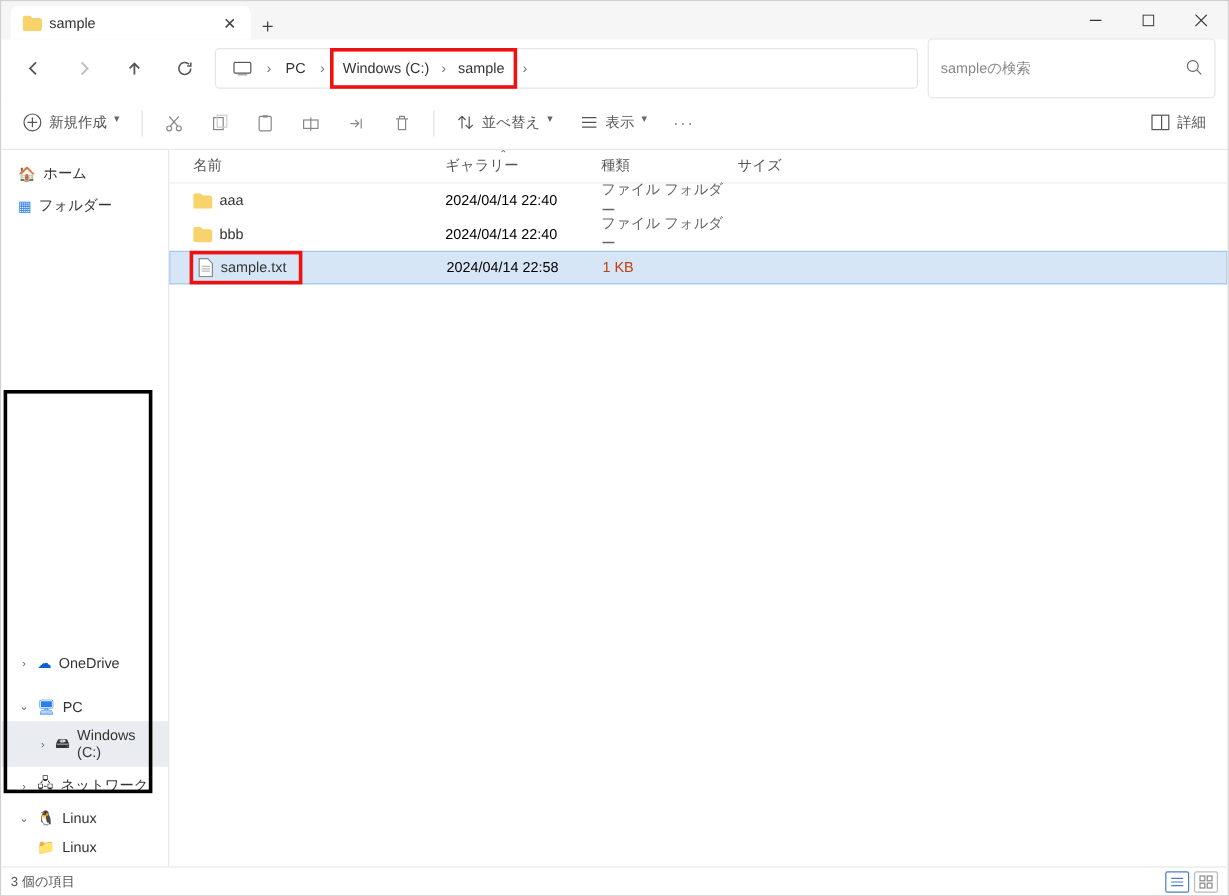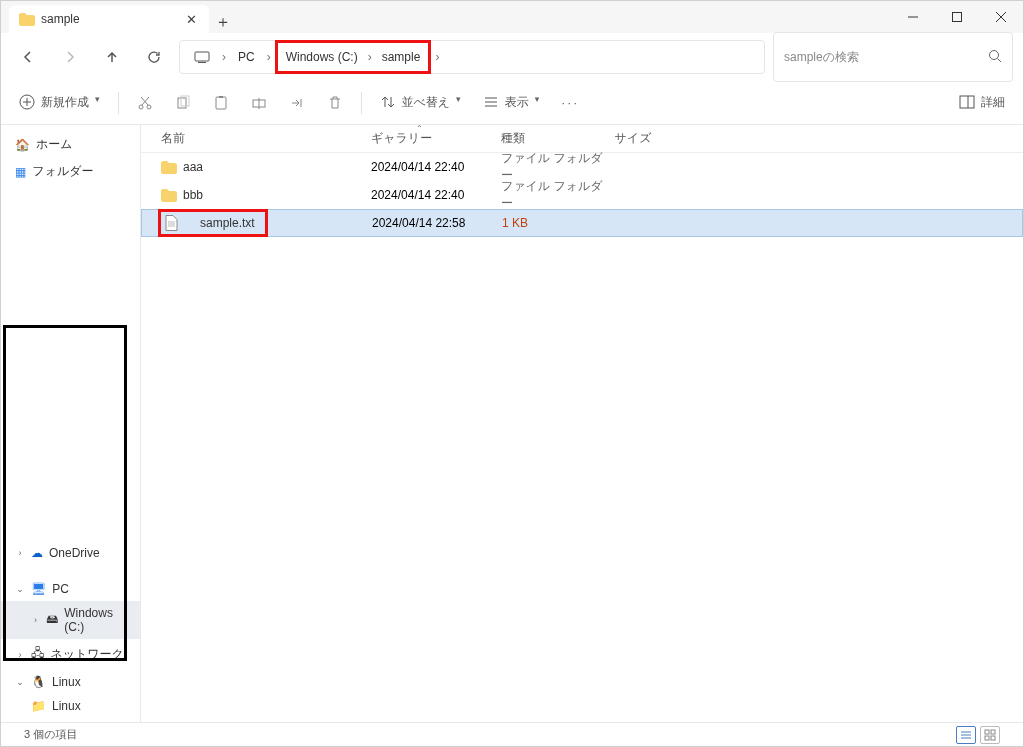--- a/index.html
+++ b/index.html
@@ -40,21 +40,21 @@
   .col-date { width: 130px; }
   .col-type { width: 106px; }
   .col-size { width: 60px; text-align: center; padding-right: 8px; }
   .row { height: 28px; display: flex; align-items: center; font-size: 12px; }
   .row .nm { width: 230px; padding-left: 20px; display: flex; align-items: center; gap: 6px; }
   .row .dt { width: 130px; color: #000000; }
   .row .tp { width: 106px; color: #666; }
   .row .sz { width: 60px; padding-right: 8px; color: #c2410c; }
   .row.sel { background: #d7e6f7; border: 1px solid #a7c7e7; }
   .row-highlight { border: 3px solid #e11; display: inline-flex; align-items: center; }
-  .status { position: absolute; bottom: 0; left: 0; right: 0; height: 24px; background: #fff; border-top: 1px solid #e8e8e8; display: flex; align-items: center; padding: 0 23px; color: #555; font-size: 11px; }
+  .status { position: absolute; bottom: 0; left: 0; right: 0; height: 24px; background: #fff; border-top: 1px solid #e8e8e8; display: flex; align-items: center; padding: 0 8px; color: #555; font-size: 11px; }
   .status .viewbtns { margin-left: auto; display: flex; gap: 4px; }
   .status .vb { width: 20px; height: 18px; border: 1px solid #4a7dbf; display: flex; align-items: center; justify-content: center; border-radius: 2px; }
   .status .vb.alt { border-color: #bbb; color: #666; }
   .folder-ico { width: 16px; height: 13px; }
   .file-ico { width: 13px; height: 16px; }
   .sortglyph { position: absolute; left: 275px; top: -1px; font-size: 8px; color: #666; }
 </style>
 </head>
 <body>
 
@@ -289,21 +289,21 @@
       <div class="sz"></div>
     </div>
 
     <div class="row sel">
       <div class="nm">
         <span class="row-highlight" style="padding:3px 10px 3px 4px; margin-left:-4px;">
           <svg class="file-ico" viewBox="0 0 13 16">
               <path fill="#fff" stroke="#888" d="M1 .5h7l4 4V15.5H1z"></path>
               <path stroke="#bbb" d="M3 7h7M3 9h7M3 11h7"></path>
             </svg>
-          <span style="margin-left:22px">sample.txt</span>
+          <span style="margin-left:6px">sample.txt</span>
         </span>
       </div>
       <div class="dt">2024/04/14 22:58</div>
       <div class="sz">1 KB</div>
     </div>
   </div>
 </div>
 
 <div class="status">
   <span>3 個の項目</span>

